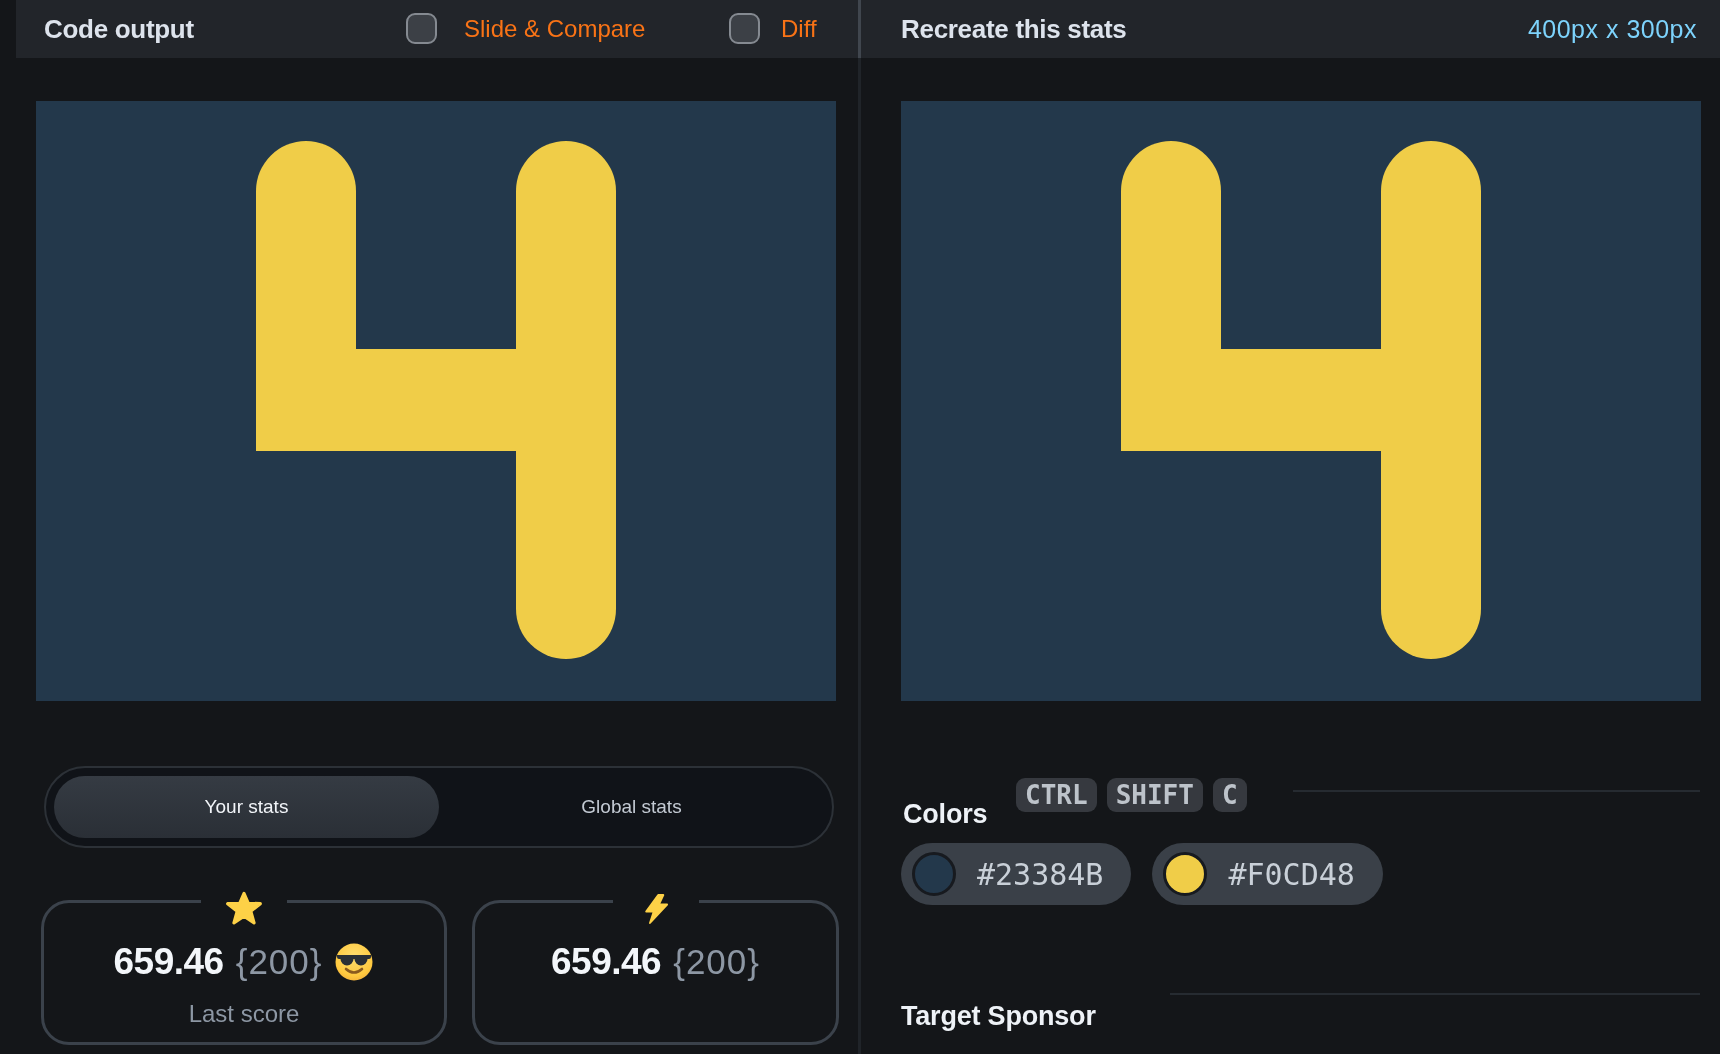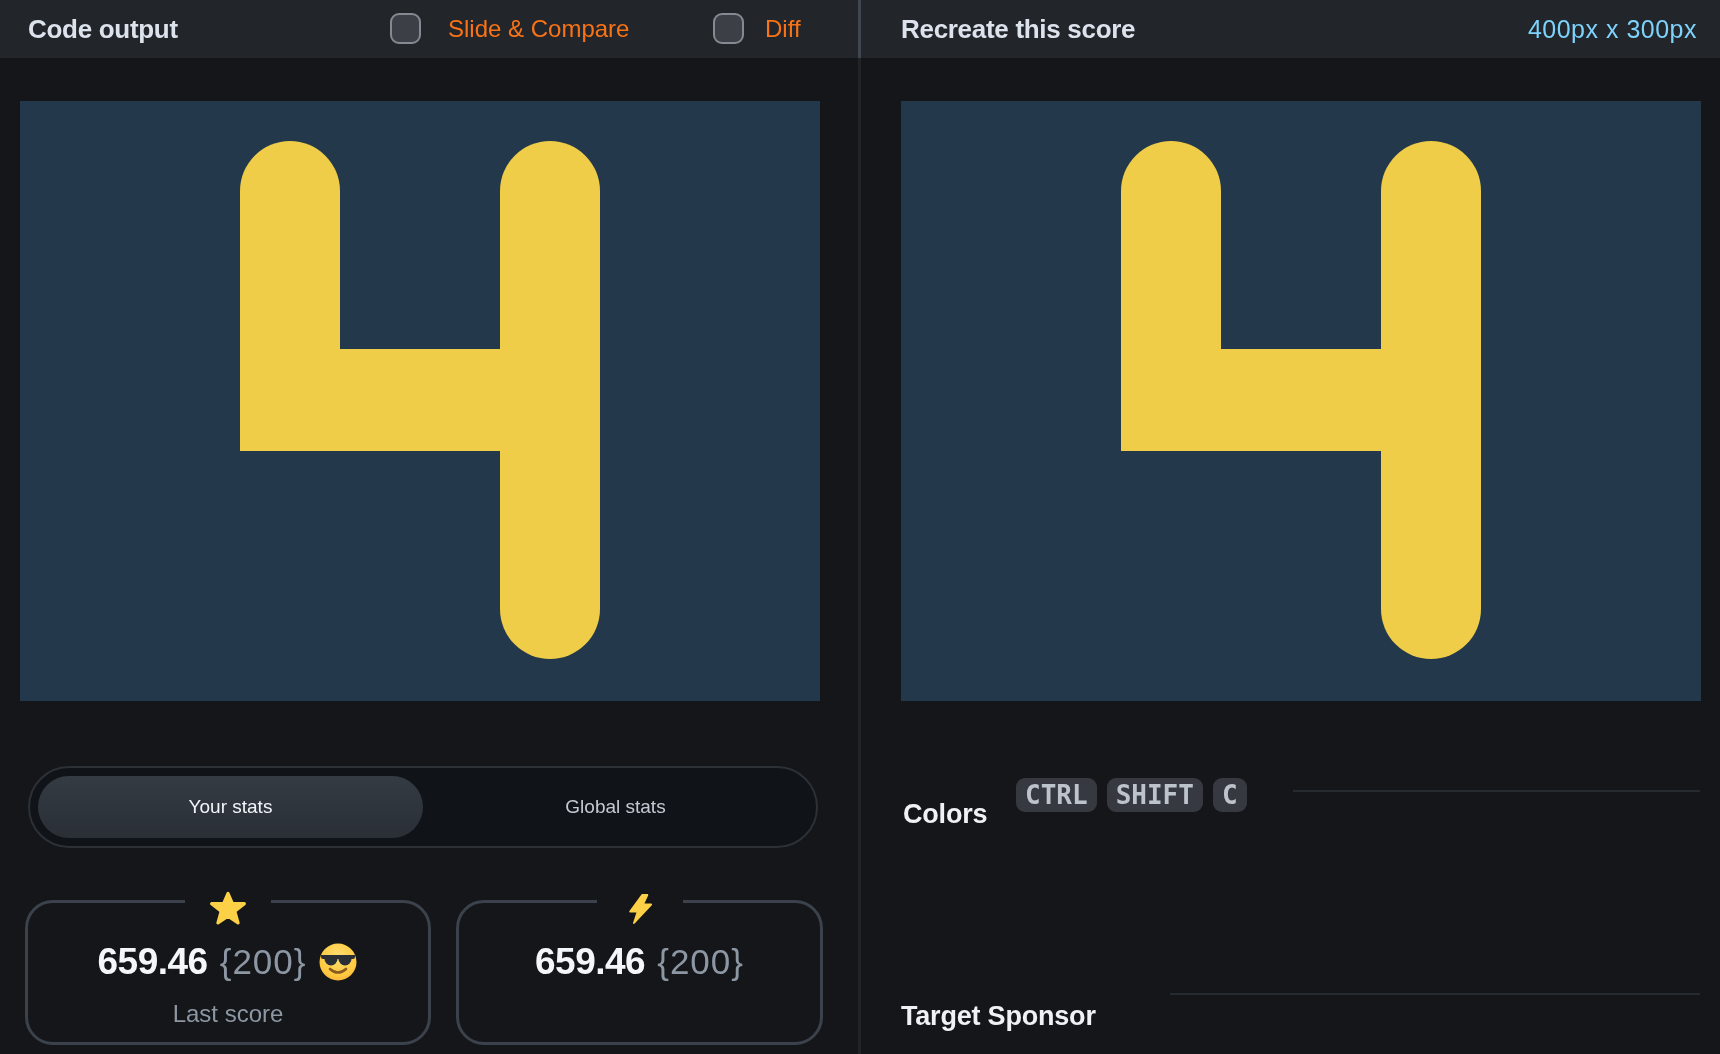--- a/index.html
+++ b/index.html
@@ -3,21 +3,21 @@
 <meta charset="utf-8">
 <style>
   * { margin:0; padding:0; box-sizing:border-box; }
   html,body { background:#0e1013; }
   #app {
     position:relative; width:1720px; height:1054px; overflow:hidden;
     background:#141619; font-family:"Liberation Sans", sans-serif;
     -webkit-font-smoothing:antialiased;
   }
   .panel { position:absolute; top:0; height:1054px; }
-  #panel-left  { left:0; width:858px; }
+  #panel-left  { left:16px; width:858px; }
   #panel-right { left:861px; width:859px; }
   .v-divider      { position:absolute; left:858px; top:58px; width:3px; height:996px; background:#202429; }
   .v-divider-top  { position:absolute; left:858px; top:0;  width:3px; height:58px;  background:#40464e; }
 
   .header-bar { position:absolute; left:0; right:0; top:0; height:58px; background:#22252a; }
   .panel-title {
     position:absolute; top:50%; transform:translateY(-50%);
     font-size:26px; font-weight:bold; color:#dde3ec; letter-spacing:-0.3px; white-space:nowrap;
   }
   #panel-left  .panel-title { left:28px; }
@@ -181,39 +181,49 @@
       </div>
     </div>
   </div>
 
   <div class="v-divider-top"></div>
   <div class="v-divider"></div>
 
   <div id="panel-right" class="panel">
 
     <div class="header-bar">
-      <div class="panel-title">Recreate this score</div>
+      <div class="panel-title">Recreate this stats</div>
       <div class="dims-label">400px x 300px</div>
     </div>
 
     <div id="canvas-target" class="art-canvas">
       <svg viewBox="0 0 400 300" width="800" height="600">
         <rect width="400" height="300" fill="#23384B"></rect>
         <rect x="110" y="20" width="50" height="155" rx="25" fill="#F0CD48"></rect>
         <rect x="240" y="20" width="50" height="259" rx="25" fill="#F0CD48"></rect>
         <rect x="110" y="124" width="180" height="51" fill="#F0CD48"></rect>
       </svg>
     </div>
 
     <div id="colors-title" class="section-title">Colors</div>
     <div class="kbd-row">
       <span class="kbd">CTRL</span>
       <span class="kbd">SHIFT</span>
       <span class="kbd">C</span>
     </div>
     <div id="colors-rule" class="h-rule"></div>
 
+    <div class="swatch-row">
+      <div class="swatch-pill">
+        <span id="swatch-circle-bg" class="swatch-circle"></span>
+        <span class="swatch-hex">#23384B</span>
+      </div>
+      <div class="swatch-pill">
+        <span id="swatch-circle-fg" class="swatch-circle"></span>
+        <span class="swatch-hex">#F0CD48</span>
+      </div>
+    </div>
 
     <div id="sponsor-title" class="section-title">Target Sponsor</div>
     <div id="sponsor-rule" class="h-rule"></div>
   </div>
 
 </div>
 
 </body></html>

